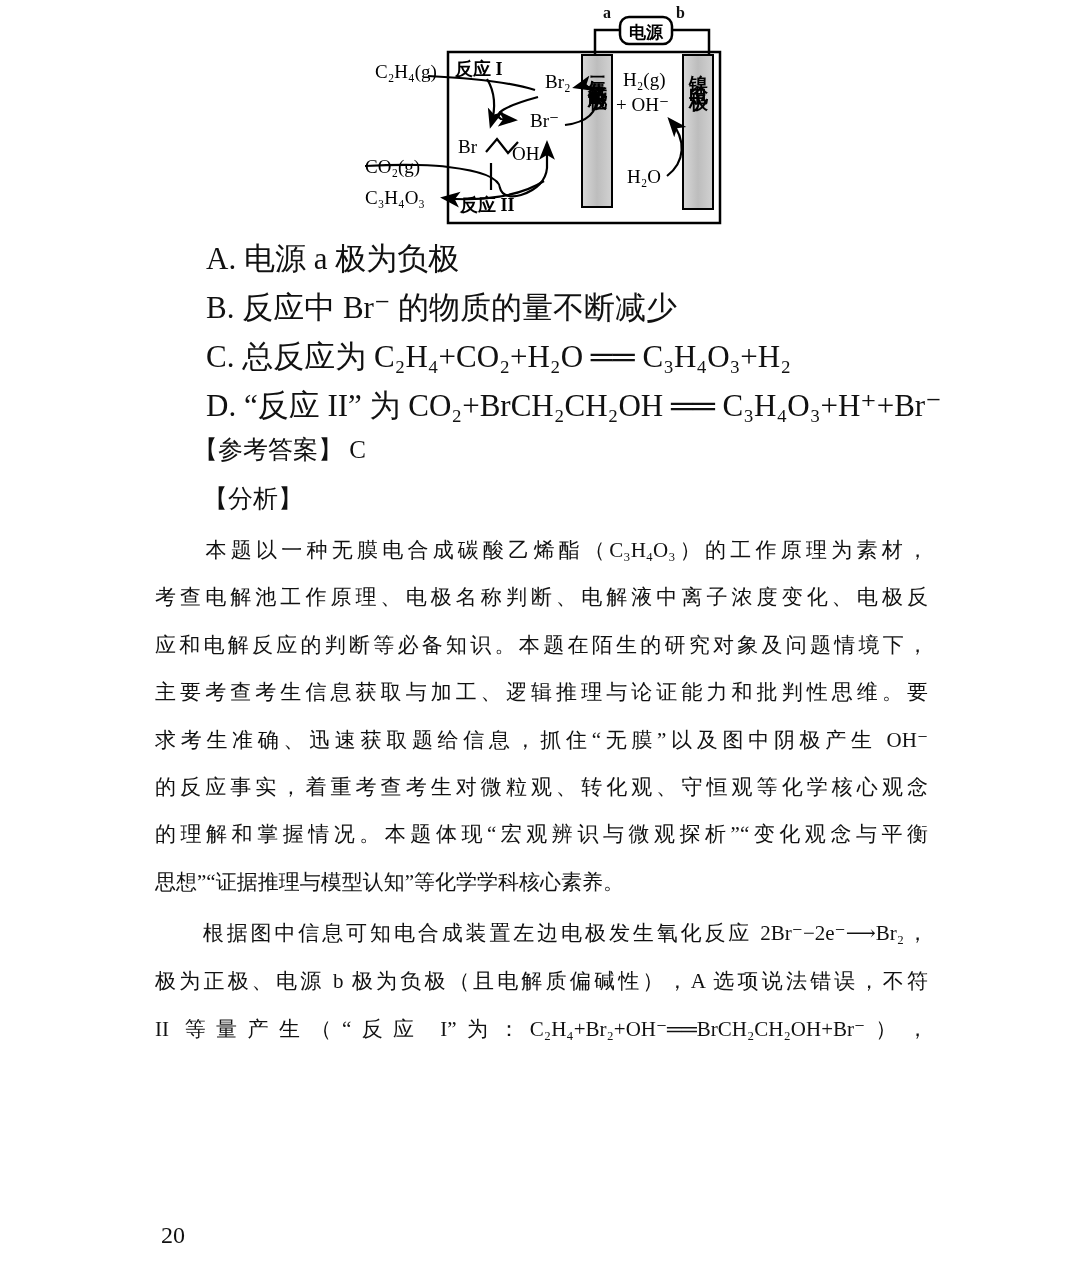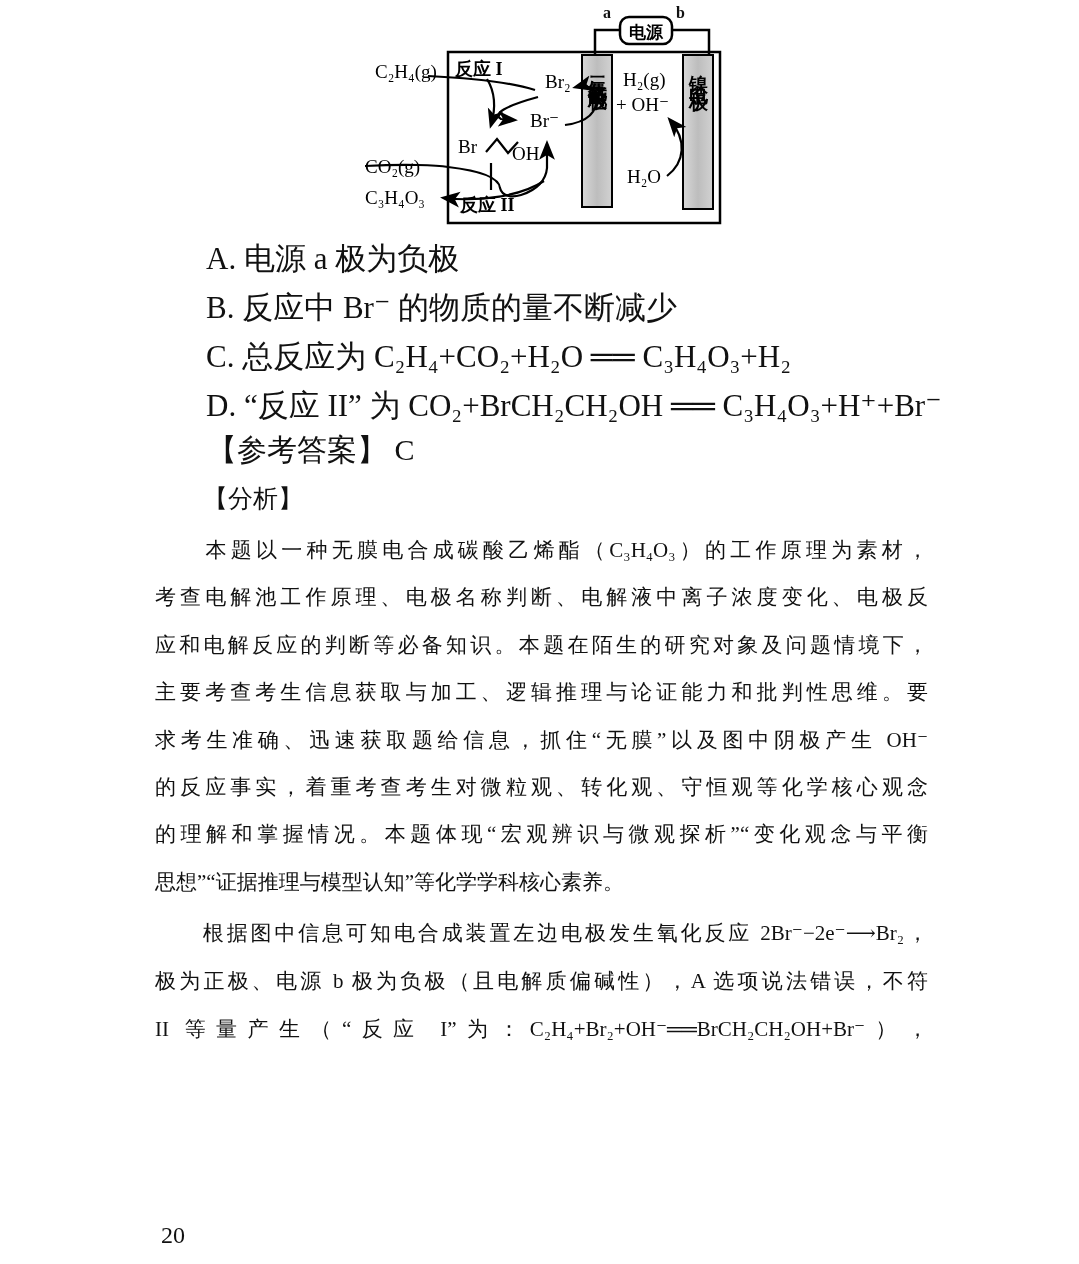--- a/index.html
+++ b/index.html
@@ -32,21 +32,21 @@
     font-weight:bold; font-size:19px; color:#000;
     display:flex; align-items:center;
   }
   .electrode-label.left  { letter-spacing:3px; }
   .electrode-label.right { letter-spacing:9px; }
 
   
   .opts { position:absolute; left:206px; top:234px; width:780px; }
   .opt  { height:49px; line-height:49px; font-size:31px; white-space:nowrap; }
 
-  .answer-line   { position:absolute; left:207px; top:432px; font-size:30px; line-height:36px; white-space:nowrap; }
+  .answer-line   { position:absolute; left:193px; top:432px; font-size:25px; line-height:36px; white-space:nowrap; }
   .analysis-head { position:absolute; left:203px; top:481px; font-size:25px; line-height:36px; white-space:nowrap; }
 
   .para { position:absolute; left:155px; width:773px; font-size:21px; }
   .para1 { top:527px;  line-height:47.4px; }
   .para2 { top:909px;  line-height:48px; }
   .tline { text-align:justify; text-align-last:justify; }
   .para1 .tline:last-child { text-align-last:left; }
 
   .page-number { position:absolute; left:161px; top:1222px; font-size:24px; }
 </style>

